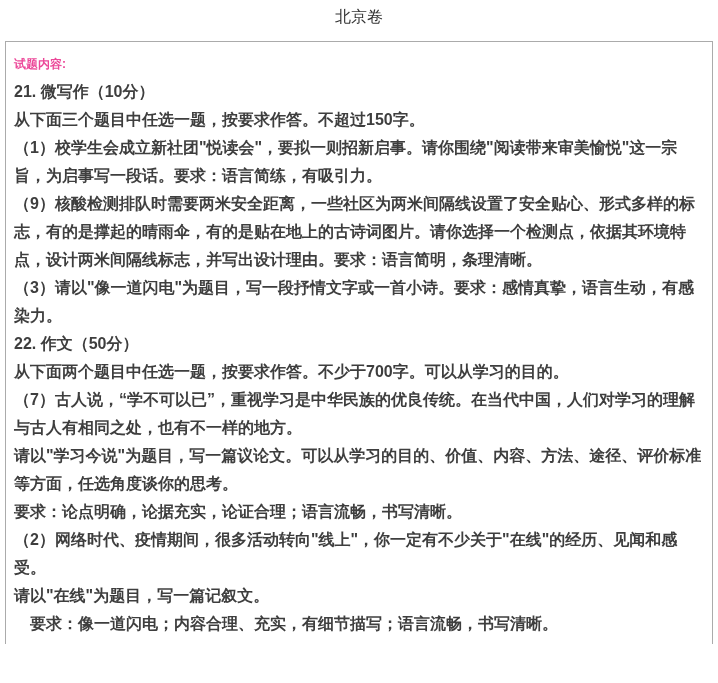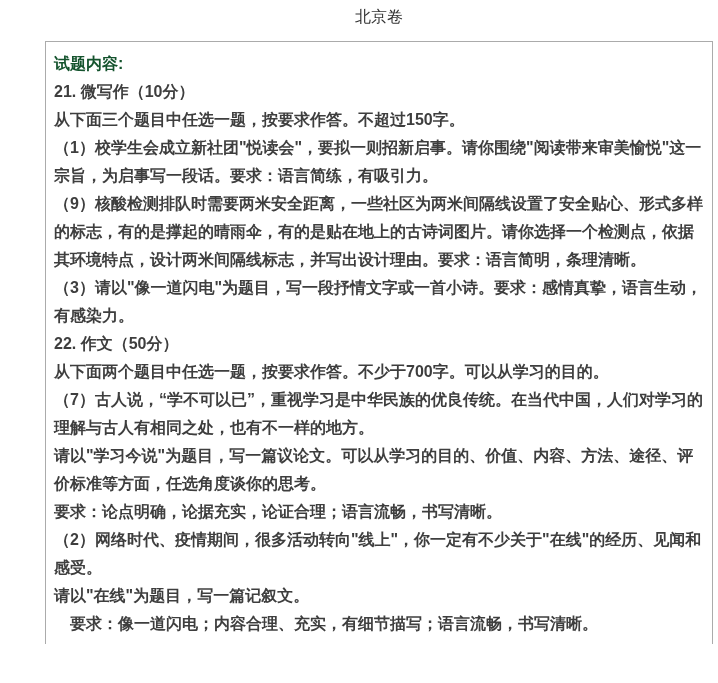--- a/index.html
+++ b/index.html
@@ -7,44 +7,43 @@
     padding: 0;
     background: #ffffff;
     font-family: "Liberation Sans", sans-serif;
   }
   .page {
     width: 718px;
     height: 644px;
     background: #ffffff;
     box-sizing: border-box;
     overflow: hidden;
-    padding-left: 40px;
   }
   .page-title {
     margin: 0;
     padding-top: 7px;
     text-align: center;
     font-size: 16px;
     line-height: 20px;
     font-weight: 400;
     color: #333333;
   }
   .content-box {
     margin: 14px 5px 0 5px;
     border: 1px solid #ababab;
     background: #ffffff;
     padding: 8px 9px 33px 8px;
     box-sizing: border-box;
   }
   .content-box .heading {
     margin: 0;
-    font-size: 16px;
+    font-size: 12px;
     line-height: 28px;
     font-weight: 700;
-    color: #14532d;
+    color: #ec4899;
     white-space: pre-wrap;
   }
   .content-box p.para {
     margin: 0;
     font-size: 16px;
     line-height: 28px;
     font-weight: 700;
     color: #3e3e3e;
     white-space: pre-wrap;
     word-break: break-all;

